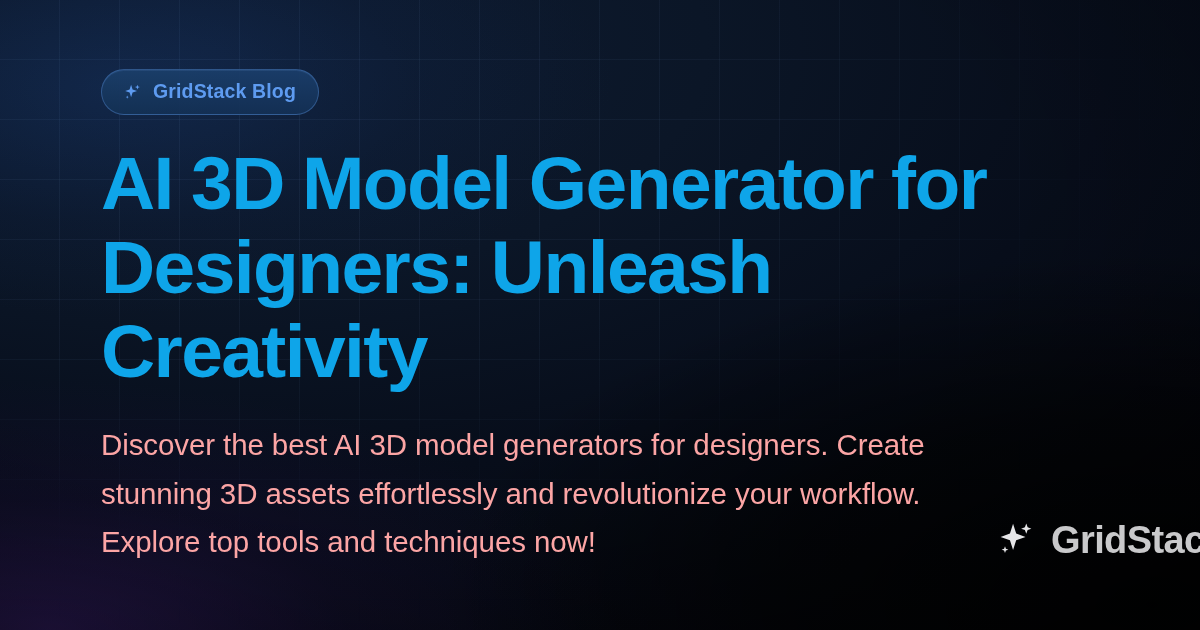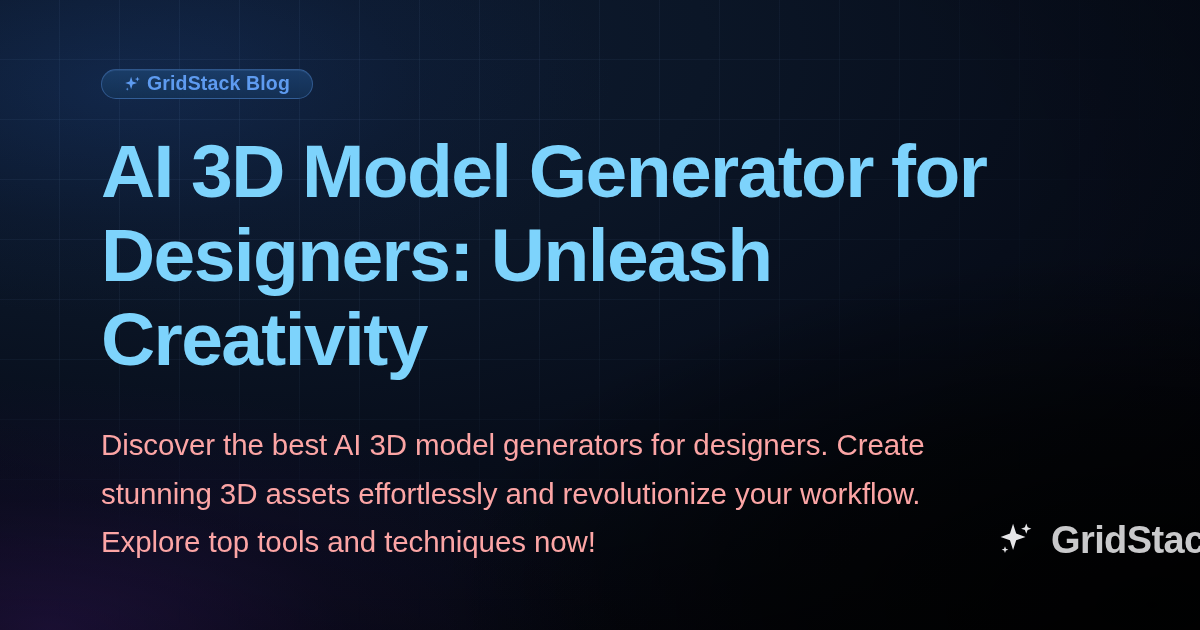--- a/index.html
+++ b/index.html
@@ -58,45 +58,45 @@
   
   .content {
     position:absolute;
     left:101px; top:0;
     width:1010px; height:630px;
   }
 
   
   .badge {
     position:absolute; left:0; top:69px;
-    display:flex; align-items:center; gap:4px;
-    height:30px; padding:0 22px 0 20px;
+    display:flex; align-items:center; gap:10px;
+    height:46px; padding:0 22px 0 20px;
     border-radius:999px;
     background:linear-gradient(180deg, rgba(27,62,106,.95) 0%, rgba(20,48,84,.95) 100%);
     border:1px solid rgba(86,140,214,.42);
     box-shadow:inset 0 1px 0 rgba(140,185,255,.10);
   }
   .badge-icon { width:21px; height:21px; display:block; flex:none; }
   .badge-label {
     font-size:19.5px; font-weight:bold;
     color:#5e9bf0;
     letter-spacing:.15px;
     white-space:nowrap;
     line-height:1;
   }
 
   
   .title {
-    position:absolute; left:0; top:129px;
+    position:absolute; left:0; top:141px;
     width:920px;
     font-size:75px;
     font-weight:bold;
     line-height:84px;
     letter-spacing:-1.6px;
-    color:#7dd3fc;
+    color:#0ea5e9;
     word-spacing:-1px;
   }
 
   
   .subtitle {
     position:absolute; left:0; top:421px;
     width:880px;
     font-size:29.5px;
     font-weight:normal;
     line-height:48.5px;

